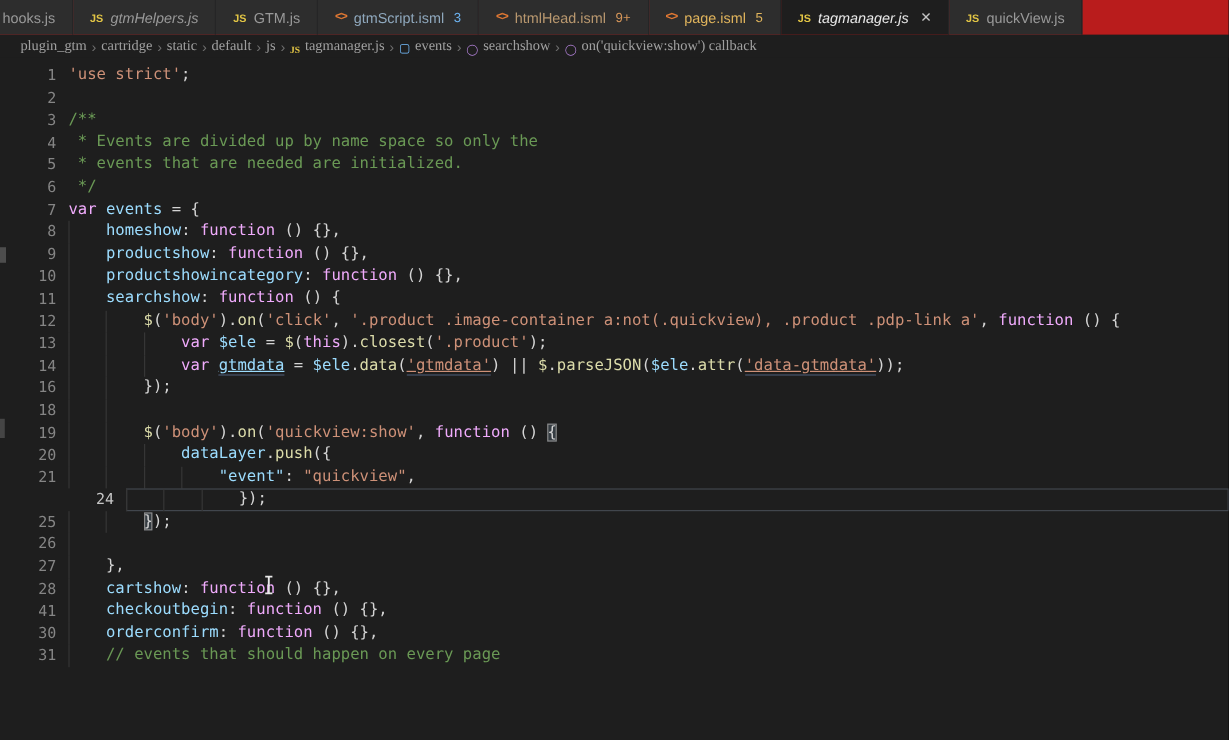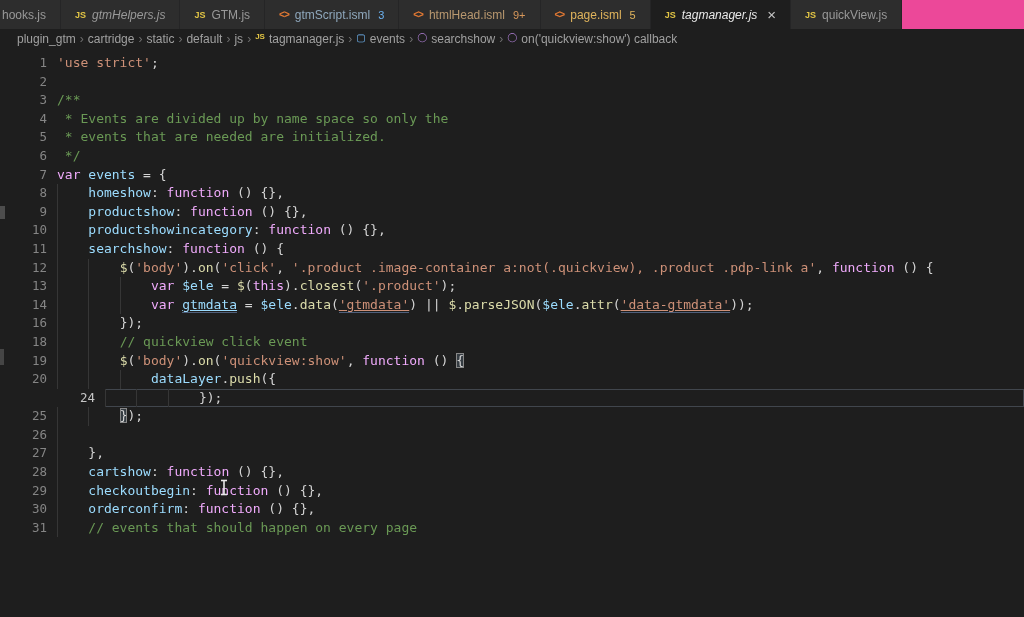--- a/index.html
+++ b/index.html
@@ -2,40 +2,40 @@
 <html><head>
 <meta charset="utf-8">
 <style>
   * { box-sizing: border-box; }
   html,body { margin:0; padding:0; background:#000; }
   .window {
     width:1024px; height:617px; position:relative; overflow:hidden;
     background:#1e1e1e; font-family:"Liberation Sans", sans-serif;
   }
   
-  .tabbar { height:29px; background:#ec4899; display:flex; overflow:hidden;text-align:right; }
+  .tabbar { height:29px; background:#b91c1c; display:flex; overflow:hidden;text-align:right; }
   .tab {
     display:flex; align-items:center; flex:none;
     background:#2d2d2d; border-right:1px solid #252526;
     padding:0 14px; font-size:12px; color:#999; white-space:nowrap; cursor:default;
   }
   .tab.active { background:#1e1e1e; color:#e9e9e9; }
   .tab.partial { padding-left:2px; }
   .ficon { font-weight:bold; font-size:9px; margin-right:6px; font-family:"Liberation Sans",sans-serif; }
   .ficon.js { color:#e2c545; }
   .ficon.isml { color:#e37933; font-size:10px; letter-spacing:-1px; }
   .tlabel.it { font-style:italic; }
   .tbadge { margin-left:8px; font-size:11px; }
   .tclose { margin-left:10px; color:#c5c5c5; font-size:15px; line-height:1; cursor:pointer; }
   
   .breadcrumb {
     height:19px; display:flex; align-items:center; padding-left:17px;
     font-size:12px; color:#a0a0a0; background:#1e1e1e; white-space:nowrap;
   }
-  .crumb { display:flex; align-items:flex-start; cursor:pointer; }
+  .crumb { display:flex; align-items:flex-end; cursor:pointer;font-family:Liberation Serif, serif; }
   .sep { margin:0 4px; color:#6e6e6e; font-size:12px; }
   .bicon { margin-right:4px; font-size:9px; }
   .bicon.js { color:#e2c545; font-weight:bold; font-size:8px; }
   .bicon.symbol-field { color:#75beff; font-size:10px; }
   .bicon.symbol-method { color:#b180d7; font-size:9px; }
   
   #code { padding-top:6px; font-family:"DejaVu Sans Mono", monospace; font-size:13px; }
   .line { display:flex; height:18.6px; line-height:18.6px; }
   .gutter { width:47px; flex:none; text-align:right; color:#858585; font-size:12.5px; }
   .line.cur .gutter { color:#c6c6c6;margin-left:48px; }
@@ -192,29 +192,33 @@
       <div class="line">
         <span class="gutter">14</span>
         <span class="content"><i class="guide" style="left: 0ch;"></i><i class="guide" style="left: 4ch;"></i><i class="guide" style="left: 8ch;"></i><span class="tk ws">            </span><span class="tk kw">var</span><span class="tk pun"> </span><span class="tk prop u">gtmdata</span><span class="tk pun"> = </span><span class="tk prop">$ele</span><span class="tk pun">.</span><span class="tk fn">data</span><span class="tk pun">(</span><span class="tk str u">'gtmdata'</span><span class="tk pun">) || </span><span class="tk fn">$</span><span class="tk pun">.</span><span class="tk fn">parseJSON</span><span class="tk pun">(</span><span class="tk prop">$ele</span><span class="tk pun">.</span><span class="tk fn">attr</span><span class="tk pun">(</span><span class="tk str u">'data-gtmdata'</span><span class="tk pun">));</span></span>
       </div>
       <div class="line">
         <span class="gutter">16</span>
         <span class="content"><i class="guide" style="left: 0ch;"></i><i class="guide" style="left: 4ch;"></i><span class="tk ws">        </span><span class="tk pun">});</span></span>
       </div>
       <div class="line">
         <span class="gutter">18</span>
-        <span class="content"><i class="guide" style="left: 0ch;"></i><i class="guide" style="left: 4ch;"></i><span class="tk ws">        </span><span class="tk com">// quickview click event</span></span>
+        <span class="content"><i class="guide" style="left: 0ch;"></i><i class="guide" style="left: 4ch;"></i><span class="tk ws">        </span></span>
       </div>
       <div class="line">
         <span class="gutter">19</span>
         <span class="content"><i class="guide" style="left: 0ch;"></i><i class="guide" style="left: 4ch;"></i><span class="tk ws">        </span><span class="tk fn">$</span><span class="tk pun">(</span><span class="tk str">'body'</span><span class="tk pun">).</span><span class="tk fn">on</span><span class="tk pun">(</span><span class="tk str">'quickview:show'</span><span class="tk pun">, </span><span class="tk kw">function</span><span class="tk pun"> () </span><span class="tk pun bm">{</span></span>
       </div>
       <div class="line">
         <span class="gutter">20</span>
         <span class="content"><i class="guide" style="left: 0ch;"></i><i class="guide" style="left: 4ch;"></i><i class="guide" style="left: 8ch;"></i><span class="tk ws">            </span><span class="tk prop">dataLayer</span><span class="tk pun">.</span><span class="tk fn">push</span><span class="tk pun">({</span></span>
+      </div>
+      <div class="line">
+        <span class="gutter">21</span>
+        <span class="content"><i class="guide" style="left: 0ch;"></i><i class="guide" style="left: 4ch;"></i><i class="guide" style="left: 8ch;"></i><i class="guide" style="left: 12ch;"></i><span class="tk ws">                </span><span class="tk prop">"event"</span><span class="tk pun">: </span><span class="tk str">"quickview"</span><span class="tk pun">,</span></span>
       </div>
       <div class="line cur">
         <span class="gutter">24</span>
         <span class="content"><i class="guide" style="left: 0ch;"></i><i class="guide" style="left: 4ch;"></i><i class="guide" style="left: 8ch;"></i><span class="tk ws">            </span><span class="tk pun">});</span></span>
       </div>
       <div class="line">
         <span class="gutter">25</span>
         <span class="content"><i class="guide" style="left: 0ch;"></i><i class="guide" style="left: 4ch;"></i><span class="tk ws">        </span><span class="tk pun bm">}</span><span class="tk pun">);</span></span>
       </div>
       <div class="line">
@@ -223,21 +227,21 @@
       </div>
       <div class="line">
         <span class="gutter">27</span>
         <span class="content"><i class="guide" style="left: 0ch;"></i><span class="tk ws">    </span><span class="tk pun">},</span></span>
       </div>
       <div class="line">
         <span class="gutter">28</span>
         <span class="content"><i class="guide" style="left: 0ch;"></i><span class="tk ws">    </span><span class="tk prop">cartshow</span><span class="tk pun">: </span><span class="tk kw">function</span><span class="tk pun"> () {},</span></span>
       </div>
       <div class="line">
-        <span class="gutter">29</span>
+        <span class="gutter">41</span>
         <span class="content"><i class="guide" style="left: 0ch;"></i><span class="tk ws">    </span><span class="tk prop">checkoutbegin</span><span class="tk pun">: </span><span class="tk kw">function</span><span class="tk pun"> () {},</span></span>
       </div>
       <div class="line">
         <span class="gutter">30</span>
         <span class="content"><i class="guide" style="left: 0ch;"></i><span class="tk ws">    </span><span class="tk prop">orderconfirm</span><span class="tk pun">: </span><span class="tk kw">function</span><span class="tk pun"> () {},</span></span>
       </div>
       <div class="line">
         <span class="gutter">31</span>
         <span class="content"><i class="guide" style="left: 0ch;"></i><span class="tk ws">    </span><span class="tk com">// events that should happen on every page</span></span>
       </div>

